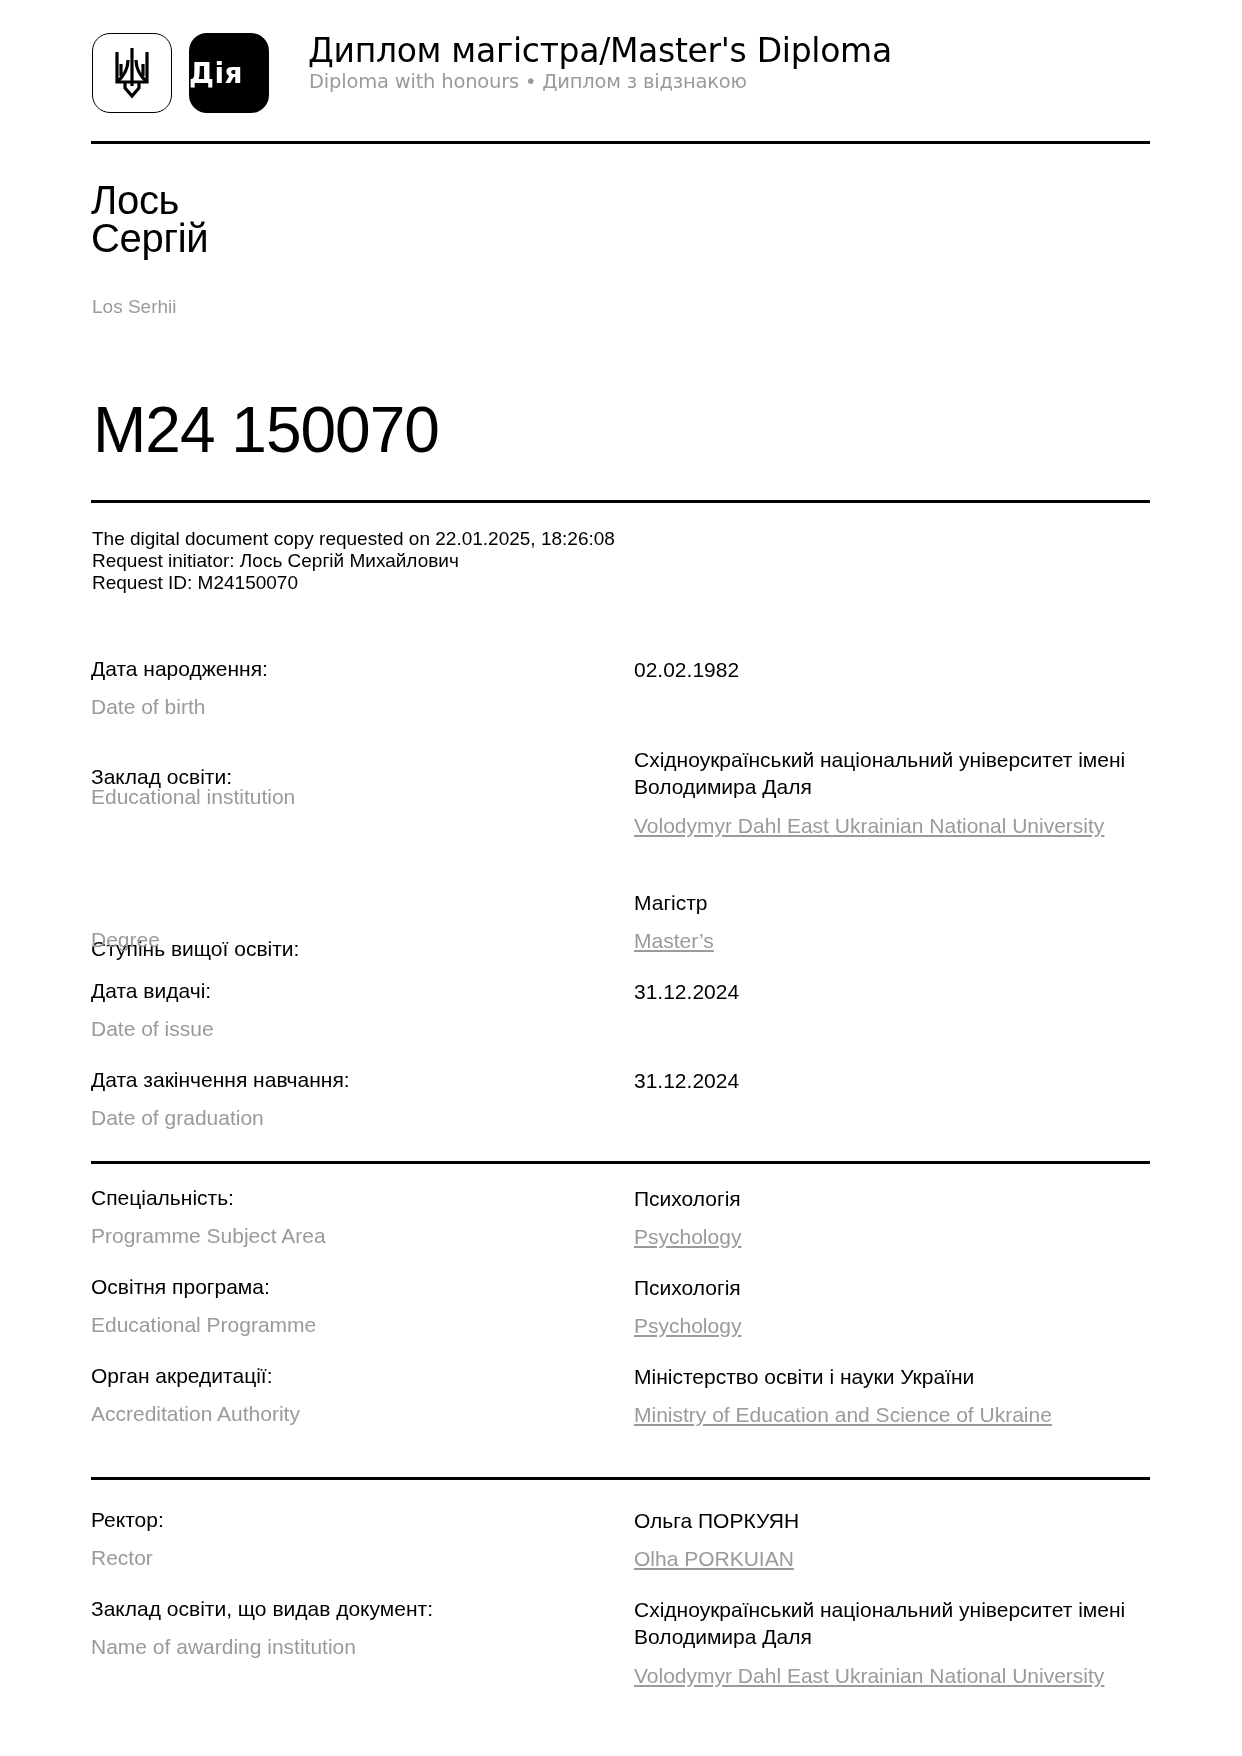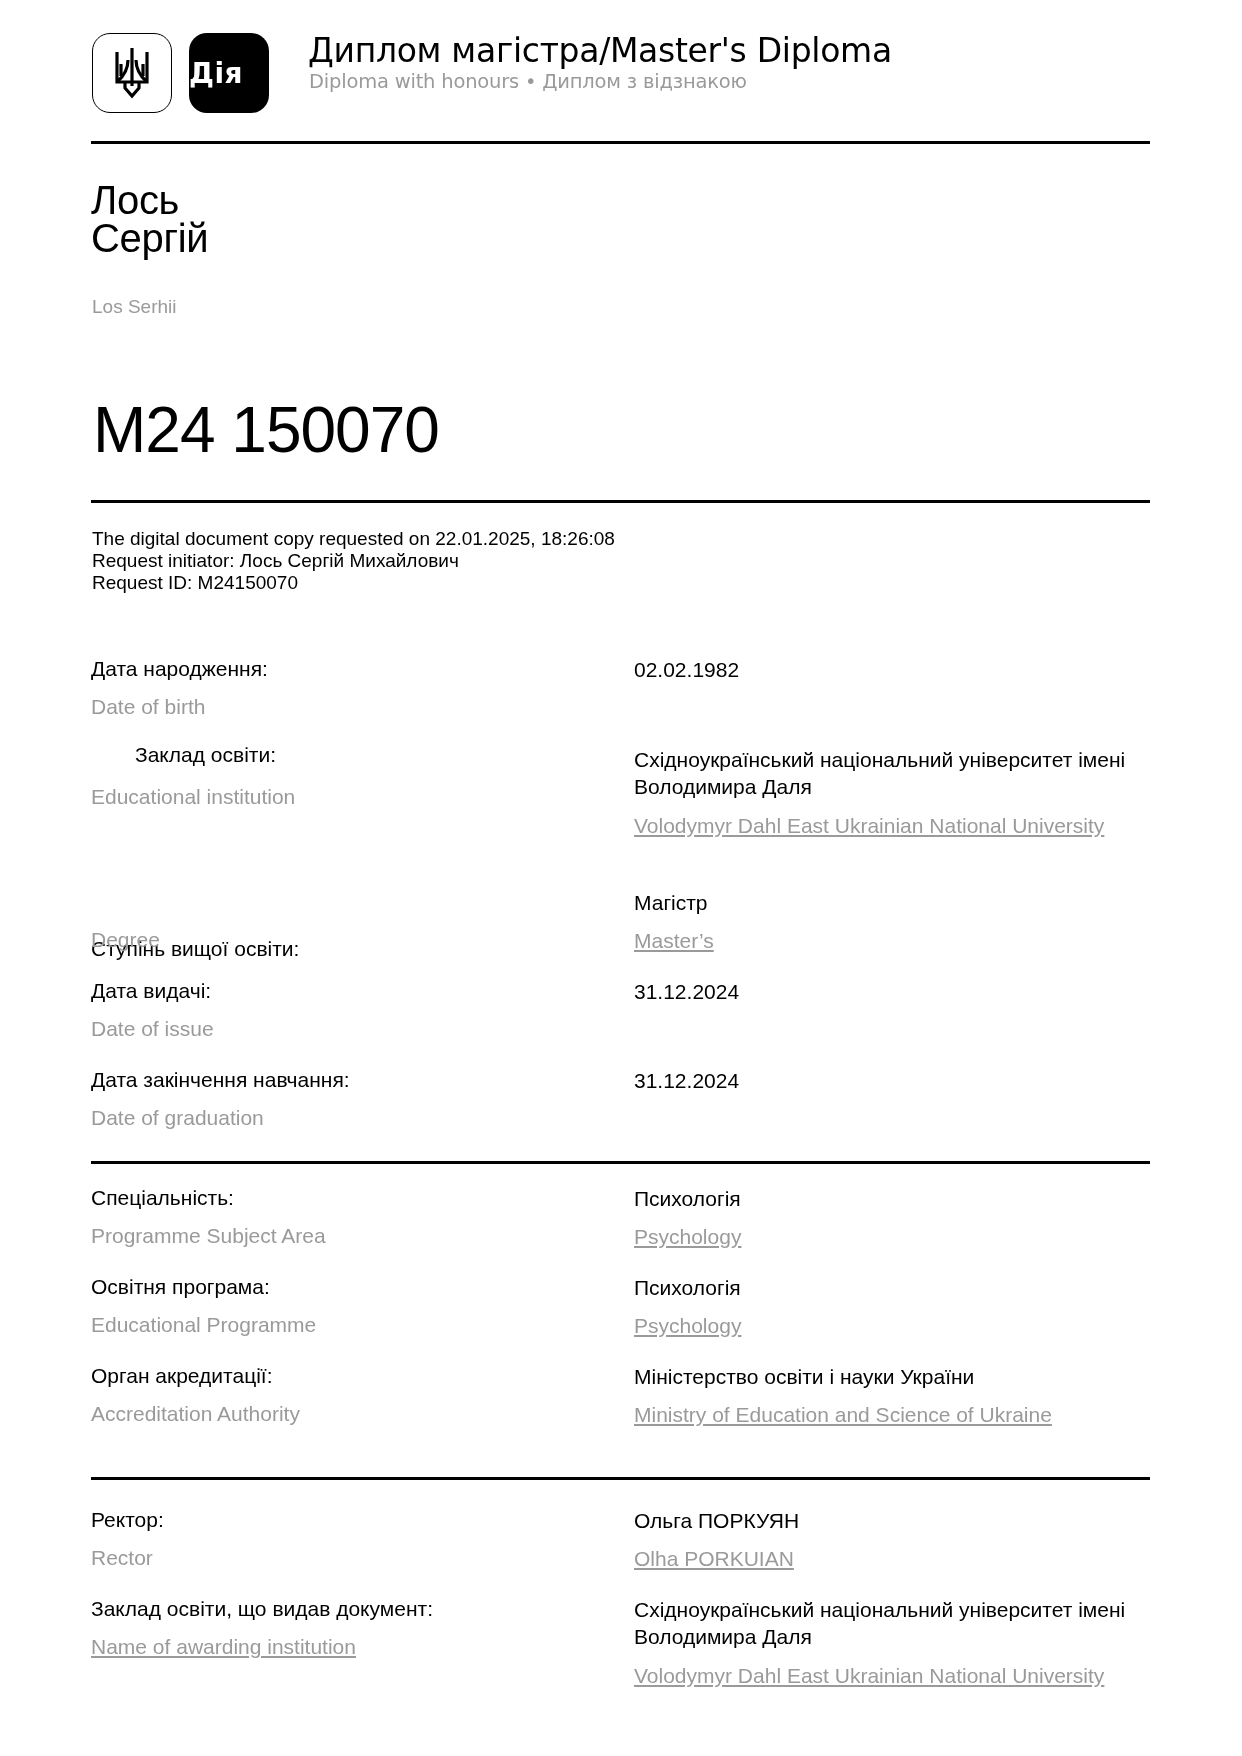--- a/index.html
+++ b/index.html
@@ -182,21 +182,21 @@
   <div>Request initiator: Лось Сергій Михайлович</div>
   <div>Request ID: M24150070</div>
 </div>
 
 <div>
 
   <div class="field-label" style="top:656px;">Дата народження:</div>
   <div class="field-sub" style="top:694px;">Date of birth</div>
   <div class="field-value" style="top:656px;">02.02.1982</div>
 
-  <div class="field-label" style="top:742px;margin-left:44px;">Заклад освіти:</div>
+  <div class="field-label" style="top:764px;">Заклад освіти:</div>
   <div class="field-sub" style="top:784px;text-align:right;">Educational institution</div>
   <div class="field-value" style="top:746px;">Східноукраїнський національний університет імені Володимира Даля</div>
   <div class="field-value-sub" style="top:812px;">Volodymyr Dahl East Ukrainian National University</div>
 
   <div class="field-label" style="top:889px;margin-top:47px;">Ступінь вищої освіти:</div>
   <div class="field-sub" style="top:927px;">Degree</div>
   <div class="field-value" style="top:889px;">Магістр</div>
   <div class="field-value-sub" style="top:927px;">Master’s</div>
 
   <div class="field-label" style="top:978px;">Дата видачі:</div>
@@ -229,16 +229,16 @@
 
 <div class="rule" style="top:1477px;"></div>
 
 <div>
   <div class="field-label" style="top:1507px;">Ректор:</div>
   <div class="field-sub" style="top:1545px;">Rector</div>
   <div class="field-value" style="top:1507px;">Ольга ПОРКУЯН</div>
   <div class="field-value-sub" style="top:1545px;">Olha PORKUIAN</div>
 
   <div class="field-label" style="top:1596px;">Заклад освіти, що видав документ:</div>
-  <div class="field-sub" style="top:1634px;text-decoration:underline;">Name of awarding institution</div>
+  <div class="field-sub" style="top:1634px;">Name of awarding institution</div>
   <div class="field-value" style="top:1596px;">Східноукраїнський національний університет імені Володимира Даля</div>
   <div class="field-value-sub" style="top:1662px;">Volodymyr Dahl East Ukrainian National University</div>
 </div>
 
 </body></html>

